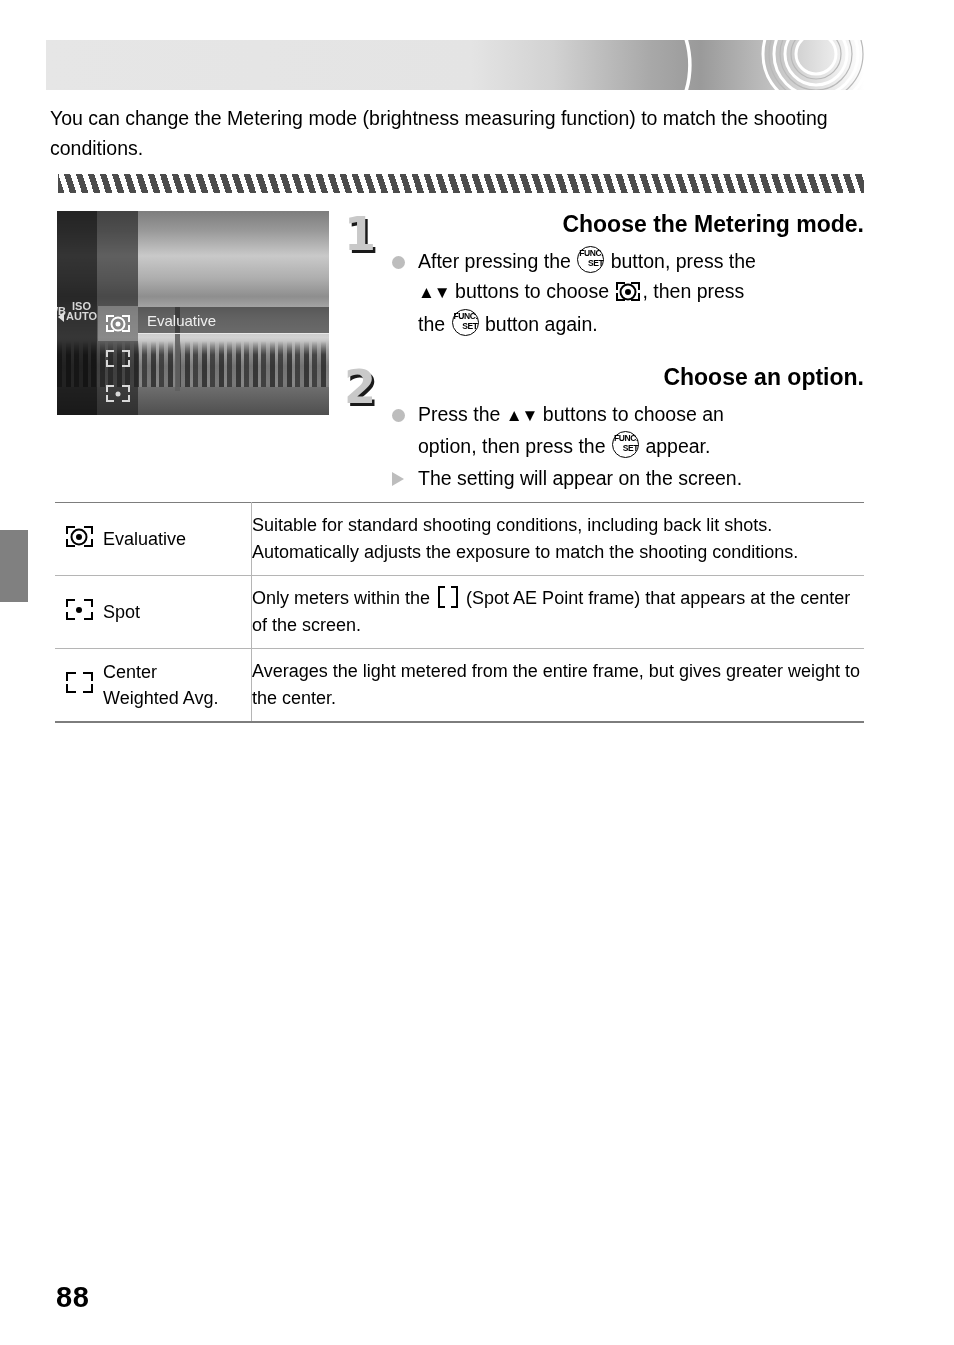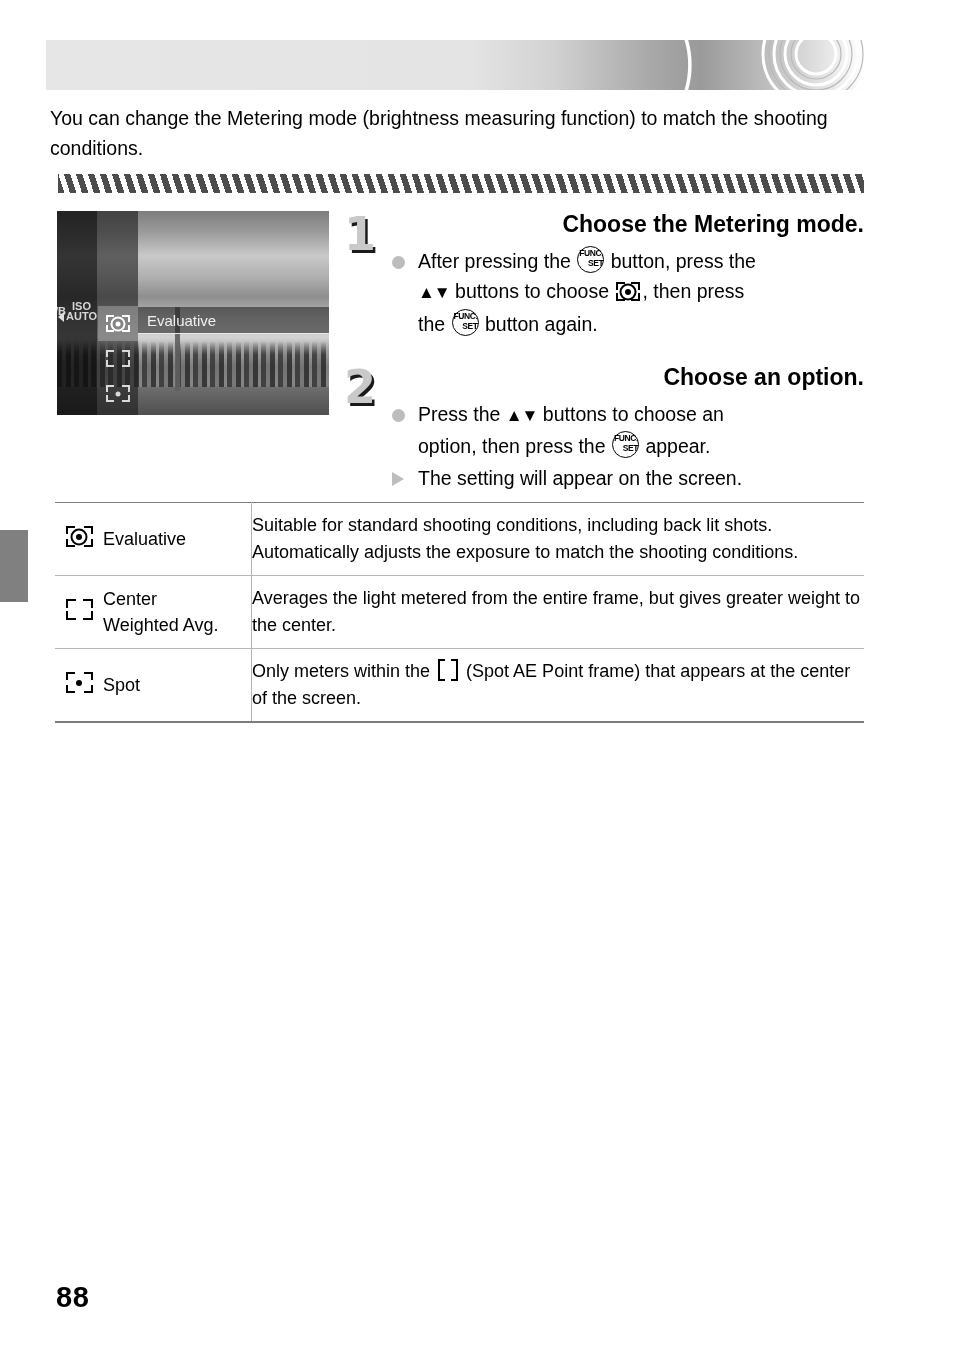--- a/index.html
+++ b/index.html
@@ -581,42 +581,42 @@
         </span>
       </td>
       <td class="c-name">
         <span>Evaluative</span>
       </td>
       <td class="c-desc">Suitable for standard shooting conditions, including back lit shots. Automatically adjusts the exposure to match the shooting conditions.</td>
     </tr>
 
     <tr>
       <td class="c-icon">
+        <span class="t-glyph">
+          <span class="br tl"></span><span class="br tr"></span>
+          <span class="br bl"></span><span class="br brr"></span>
+          <span class="ctr-dot"></span>
+        </span>
+      </td>
+      <td class="c-name">
+        <span>Spot</span>
+      </td>
+      <td class="c-desc"><span>Only meters within the </span><span class="ae-frame"><span class="l"></span><span class="r"></span></span><span> (Spot AE Point frame) that appears at the center of the screen.</span></td>
+    </tr>
+
+    <tr>
+      <td class="c-icon">
         <span class="t-glyph cw">
           <span class="br tl"></span><span class="br tr"></span>
           <span class="br bl"></span><span class="br brr"></span>
         </span>
       </td>
       <td class="c-name">
         <div>Center</div>
         <div>Weighted Avg.</div>
       </td>
       <td class="c-desc">Averages the light metered from the entire frame, but gives greater weight to the center.</td>
     </tr>
-
-    <tr>
-      <td class="c-icon">
-        <span class="t-glyph">
-          <span class="br tl"></span><span class="br tr"></span>
-          <span class="br bl"></span><span class="br brr"></span>
-          <span class="ctr-dot"></span>
-        </span>
-      </td>
-      <td class="c-name">
-        <span>Spot</span>
-      </td>
-      <td class="c-desc"><span>Only meters within the </span><span class="ae-frame"><span class="l"></span><span class="r"></span></span><span> (Spot AE Point frame) that appears at the center of the screen.</span></td>
-    </tr>
   </tbody>
 </table>
 <div class="table-bottom" id="tableBottomRule" style="top: 721px;"></div>
 
 <div class="page-num">88</div>
 
 </body></html>

